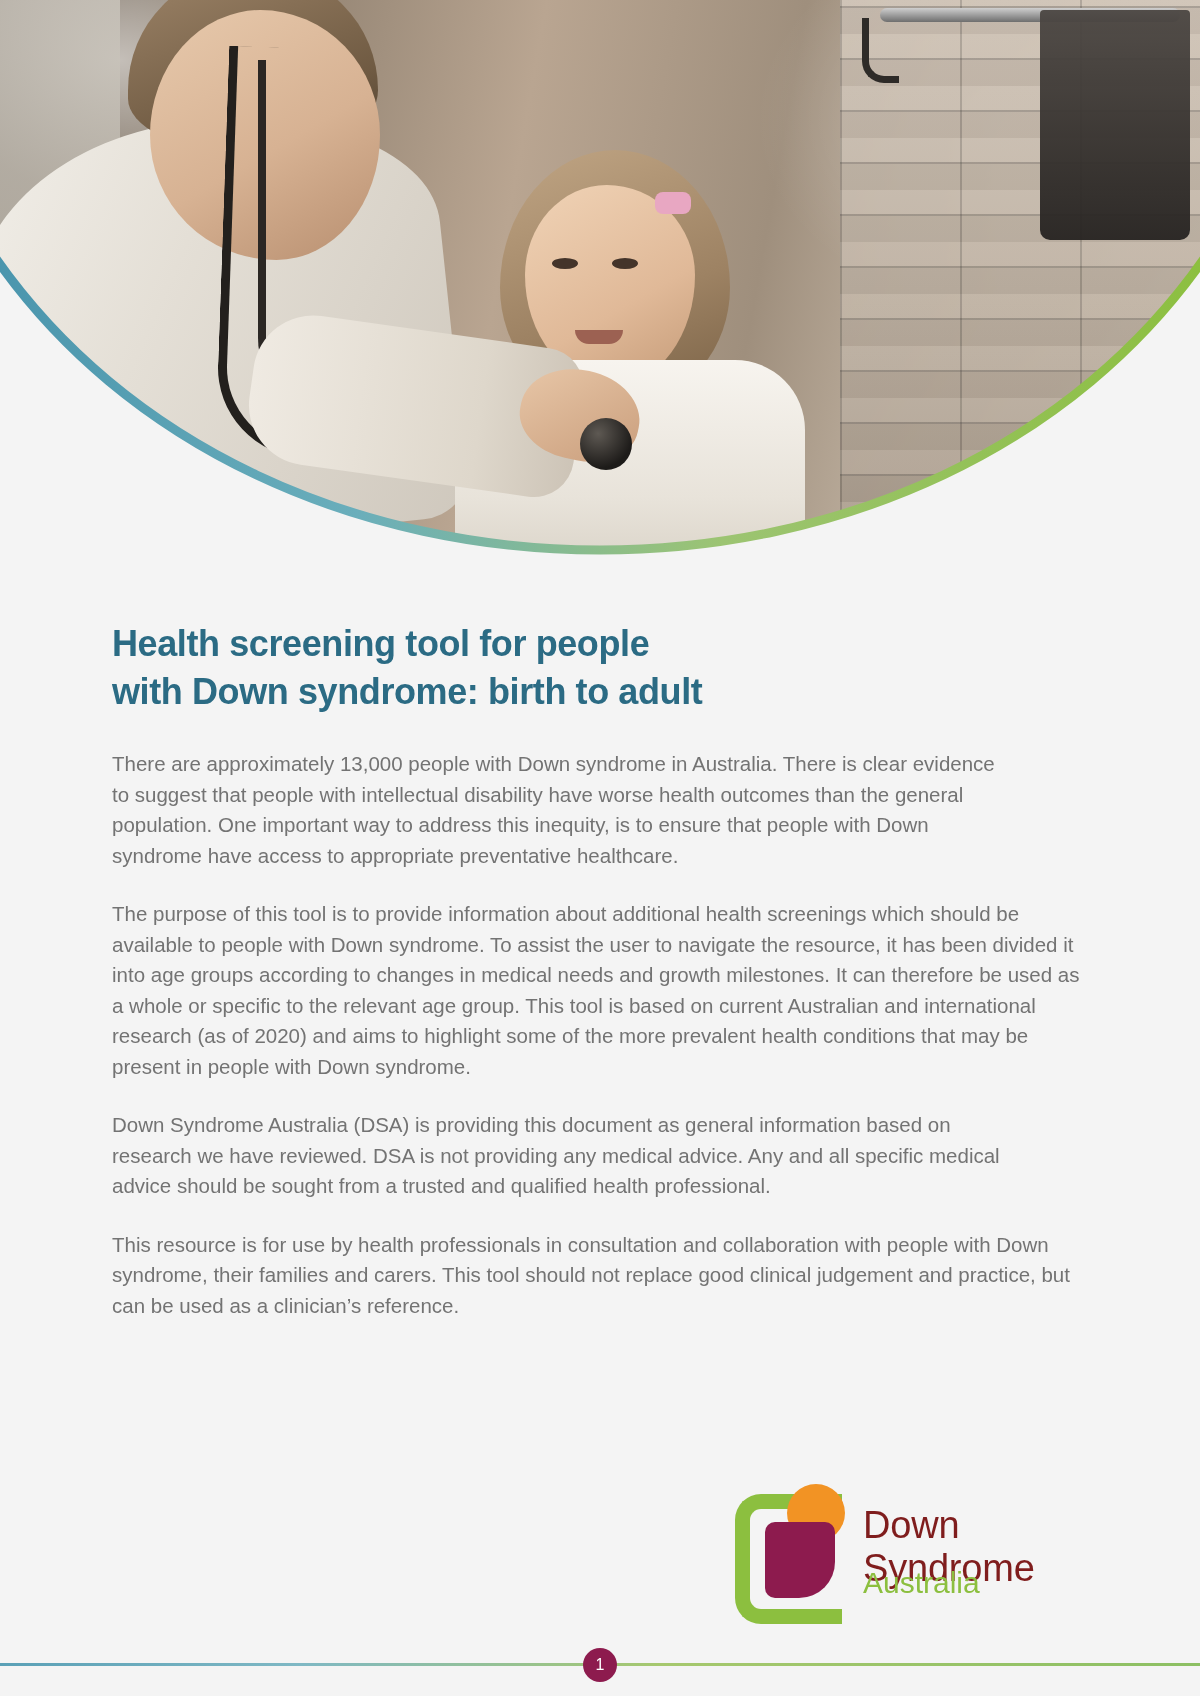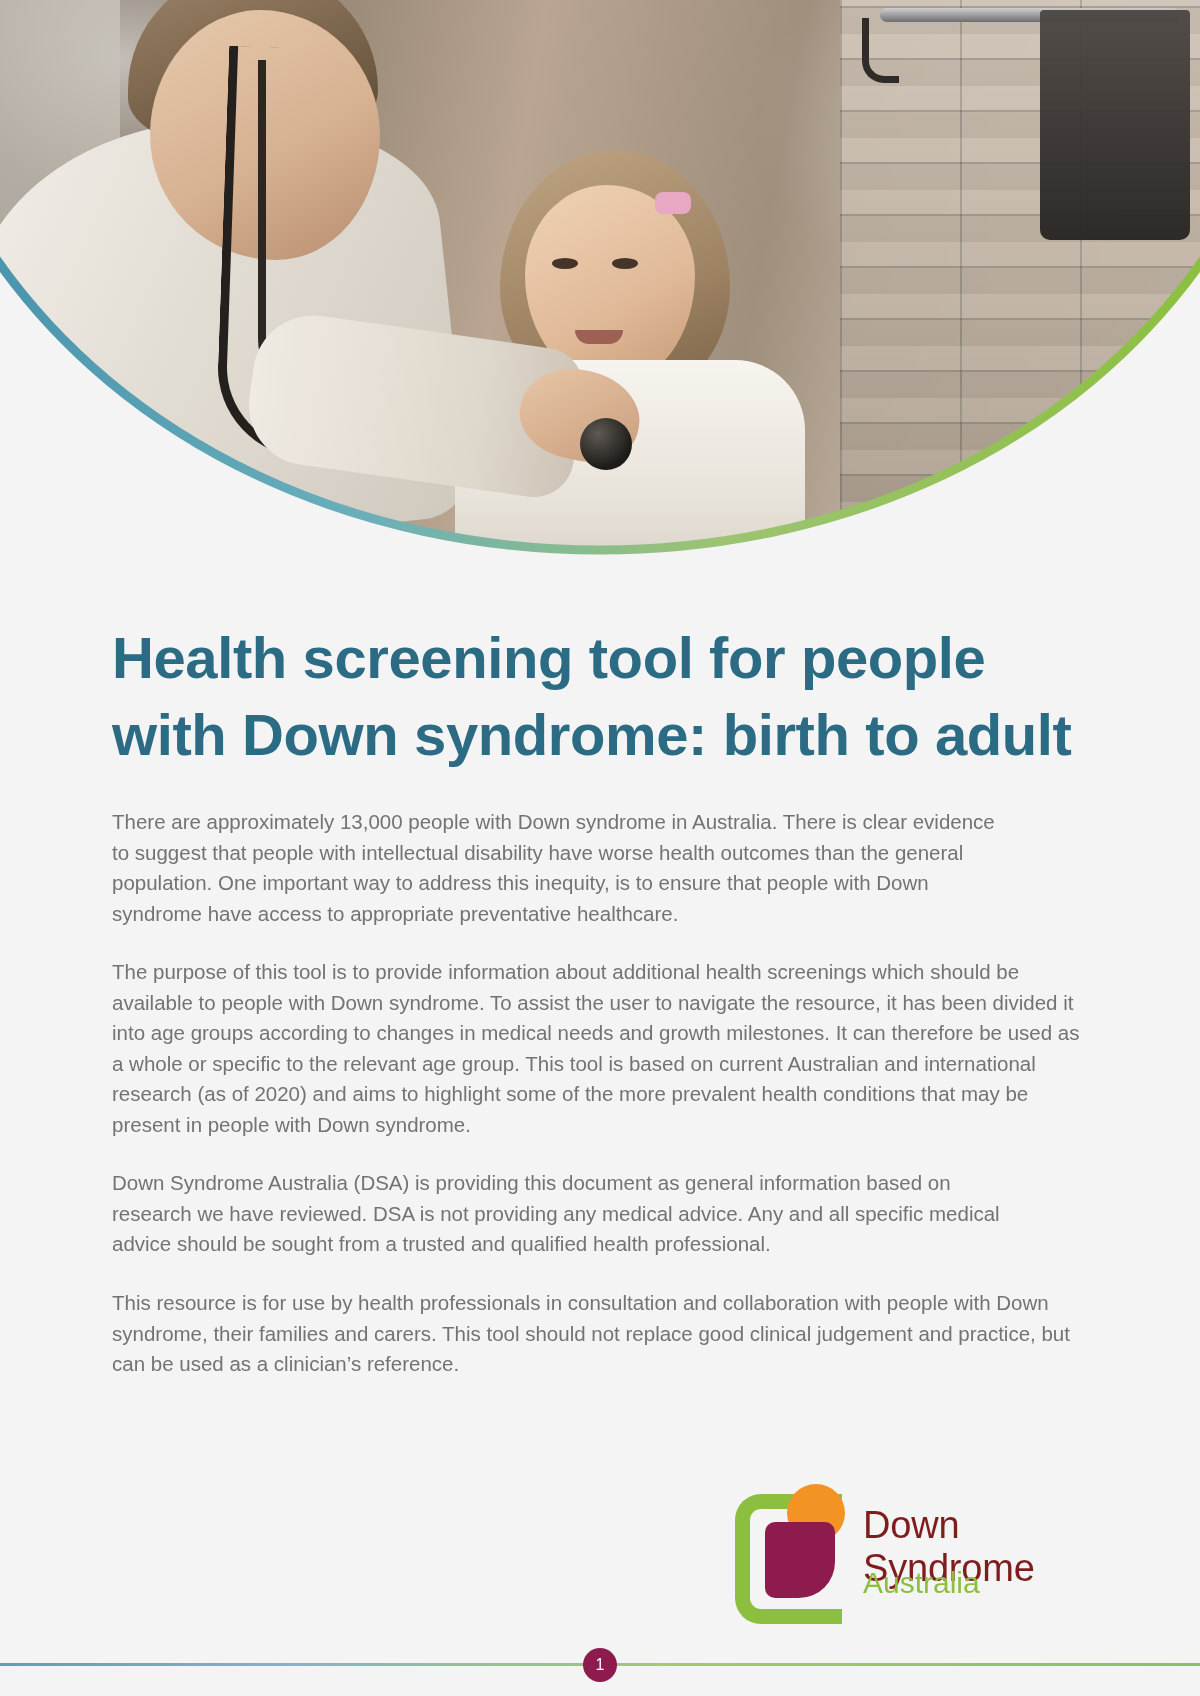--- a/index.html
+++ b/index.html
@@ -277,21 +277,21 @@
   }
   
   .content {
     position: absolute;
     left: 112px;
     top: 620px;
     width: 976px;
   }
   h1.title {
     margin: 0 0 34px 0;
-    font-size: 58px;
+    font-size: 36px;
     line-height: 1.32;
     font-weight: bold;
     color: #2b6b84;
     letter-spacing: -0.4px;
   }
   p.body {
     margin: 0 0 28px 0;
     font-size: 20.5px;
     line-height: 1.49;
     color: #737373;

